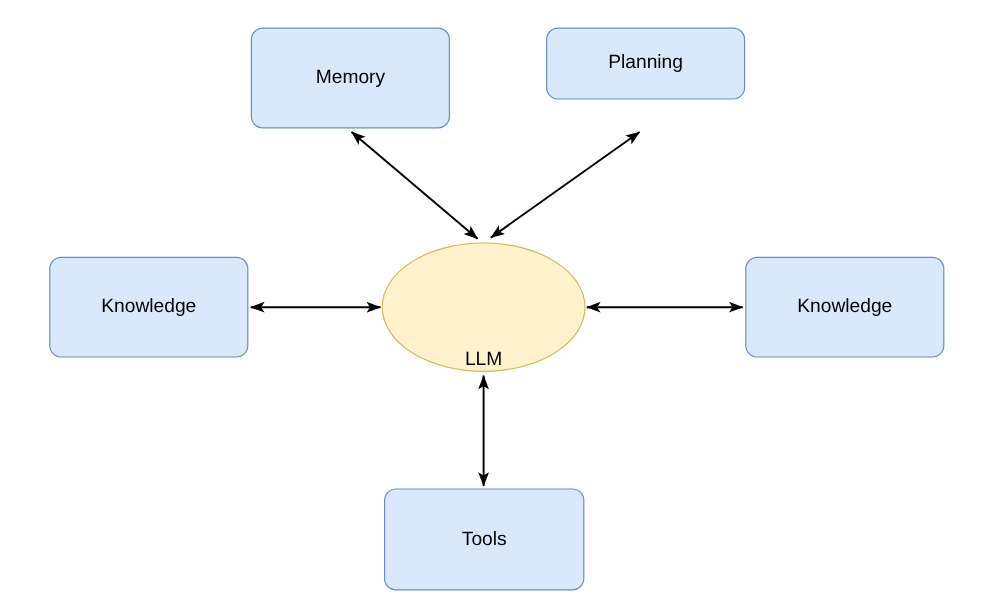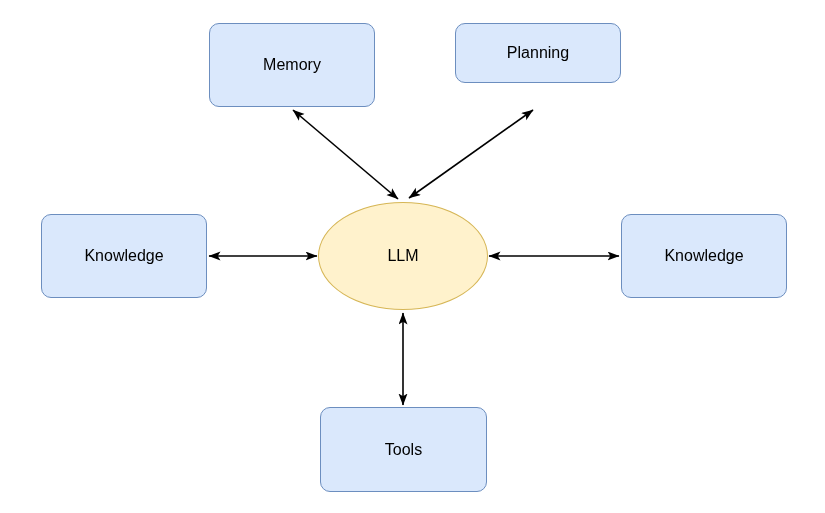--- a/index.html
+++ b/index.html
@@ -41,20 +41,21 @@
     border: 1px solid var(--node-border, #6c8ebf);
     border-radius: 10px;
     color: var(--text, #000000);
     font-size: 16px;
     text-align: center;
   }
   .node.center {
     background: var(--center-fill, #fff2cc);
     border: 1px solid var(--center-border, #d6b656);
     border-radius: 50%;
+    align-items: flex-end;
   }
   .node span {
     pointer-events: none;
   }
 </style>
 </head>
 <body>
 
 <div id="canvas">
 

